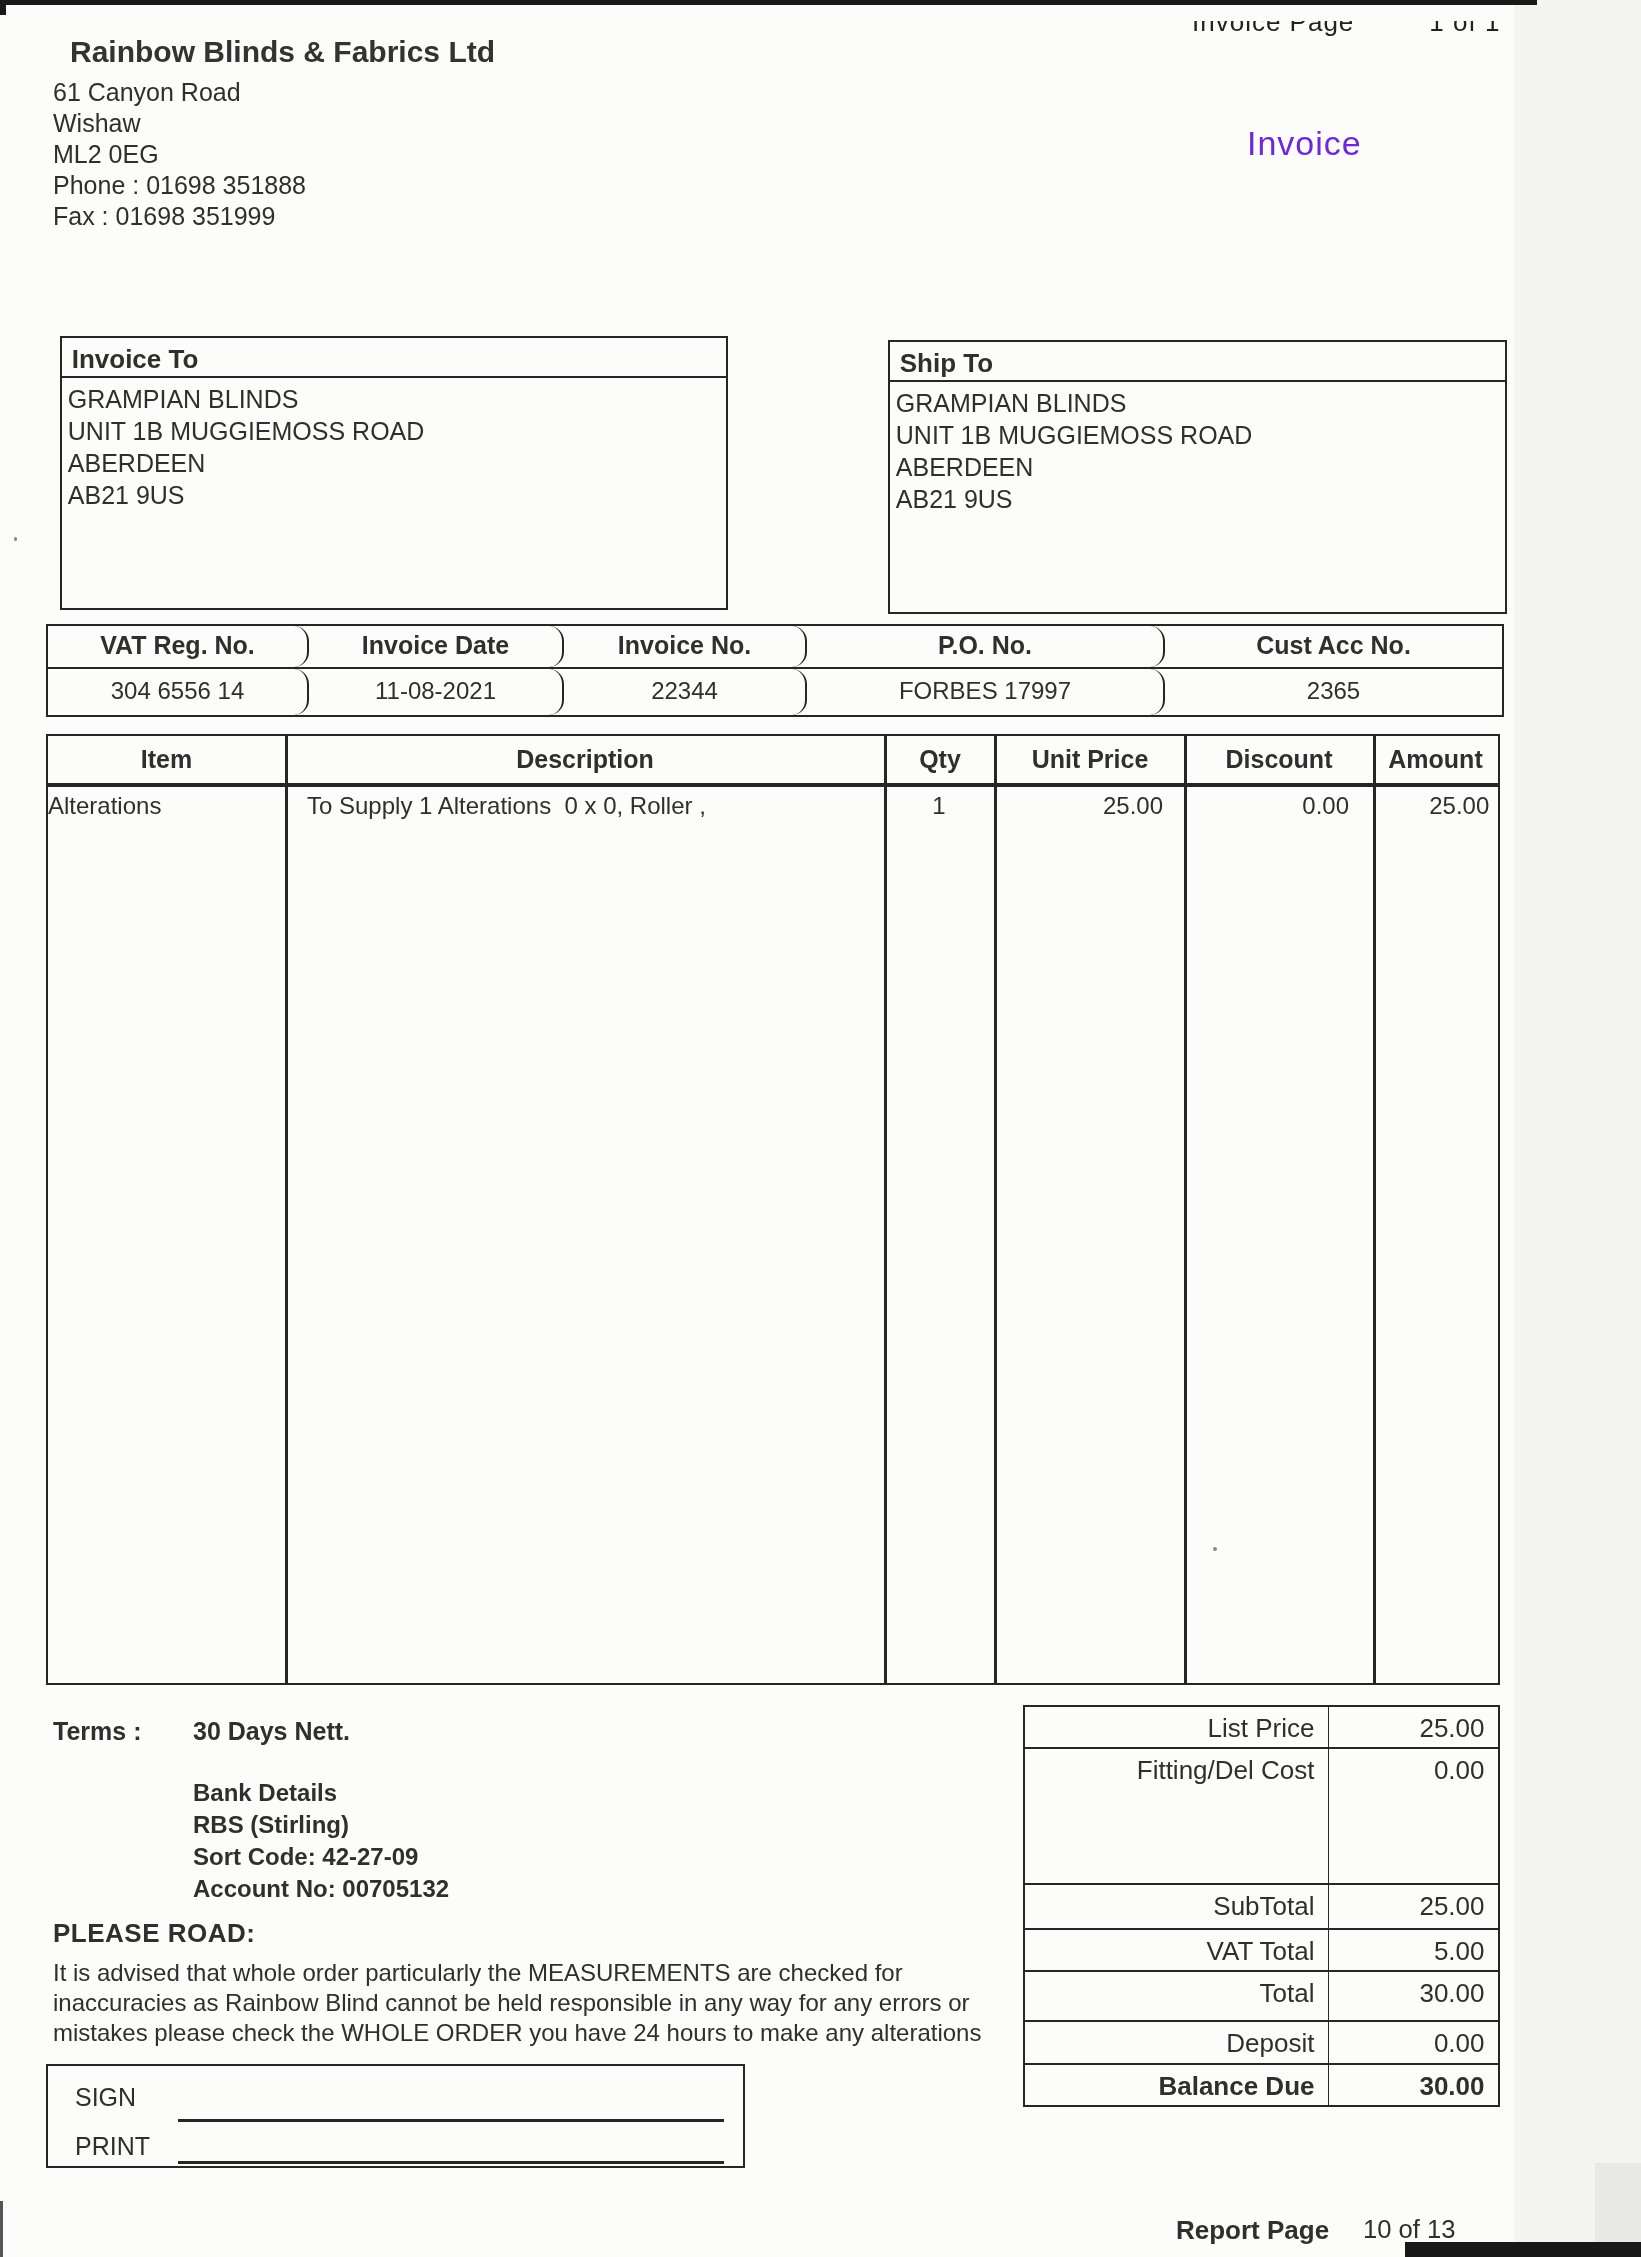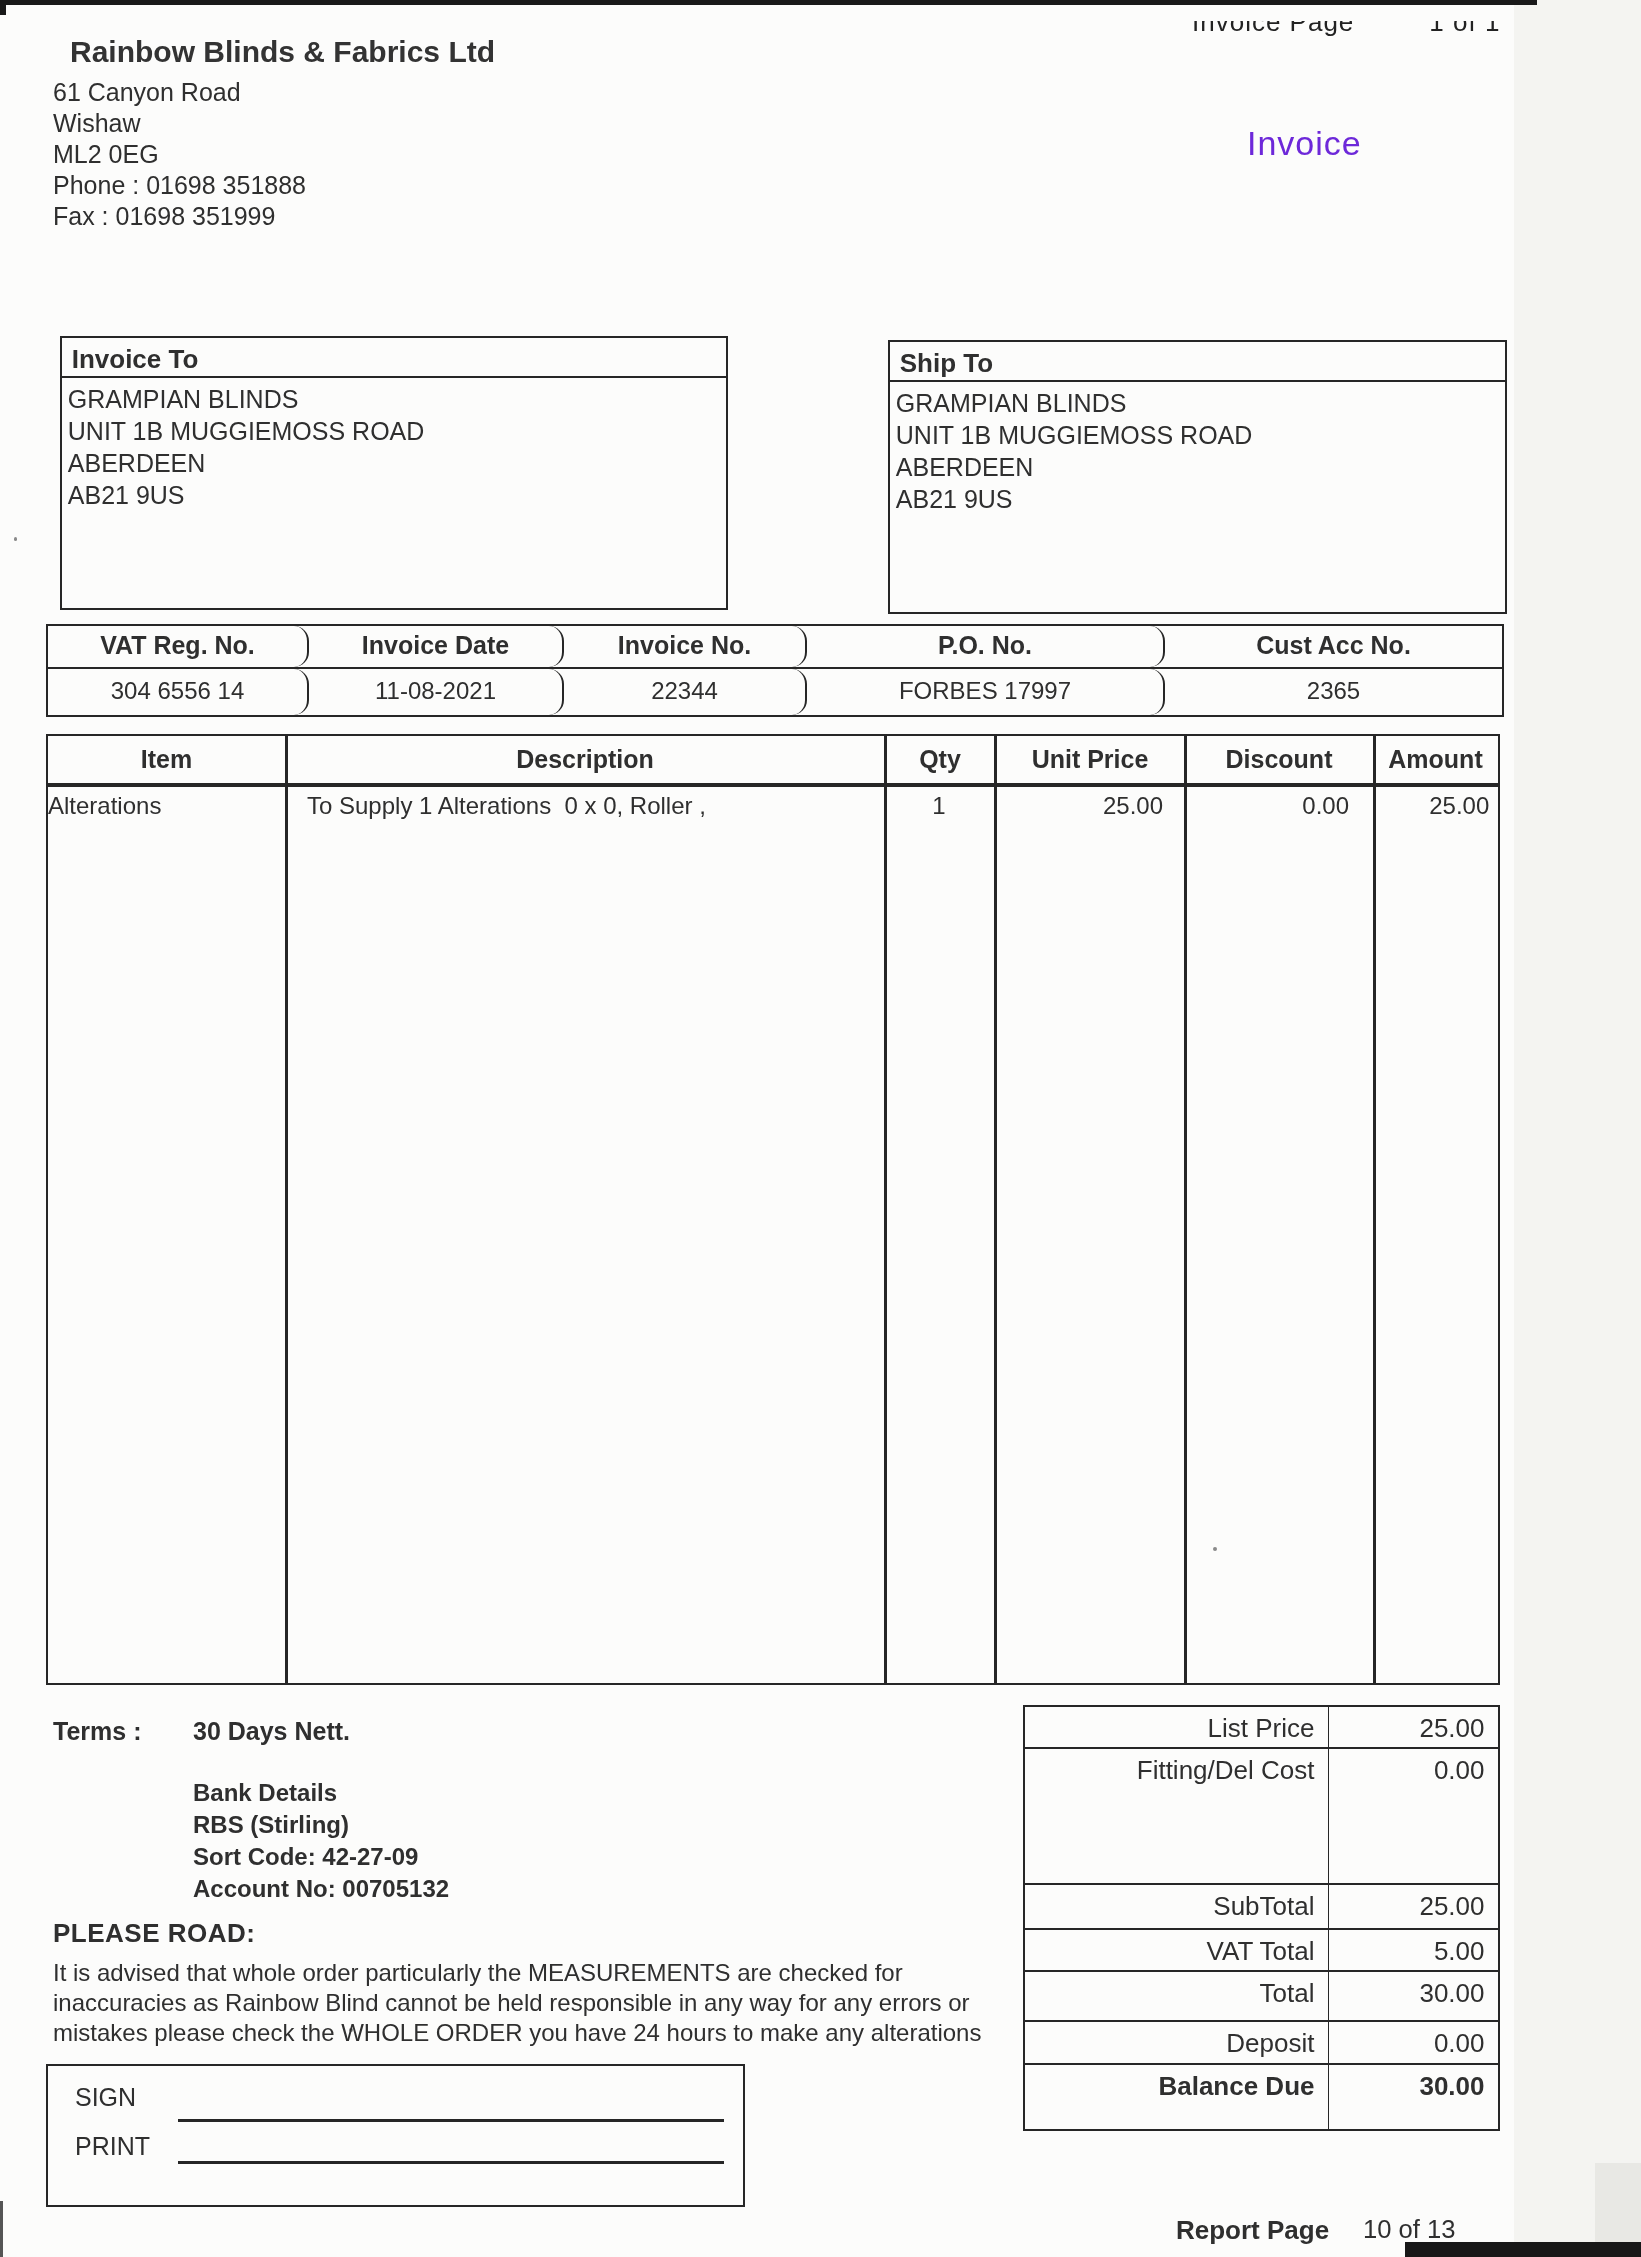--- a/index.html
+++ b/index.html
@@ -77,24 +77,24 @@
   .please-note{left:53px;top:1918px;font-size:26px;font-weight:bold;letter-spacing:0.5px;}
   .note-body{left:53px;top:1958px;width:956px;font-size:24px;line-height:30px;}
 
   
   .totals-box{left:1023px;top:1705px;width:473px;border:2.9px solid #262626;}
   .t-row{display:flex;box-sizing:border-box;border-bottom:2.9px solid #262626;font-size:26px;}
   .t-row:last-child{border-bottom:none;}
   .t-label{width:304px;box-sizing:border-box;border-right:1.9px solid #262626;text-align:right;padding:5.8px 13.5px 0 0;}
   .t-value{flex:1;text-align:right;padding:5.8px 13.5px 0 0;}
   .t-h0{height:42px;}.t-h1{height:136px;}.t-h2{height:45px;}.t-h3{height:42px;}
-  .t-h4{height:50px;}.t-h5{height:43px;}.t-h6{height:64px;justify-content:space-between;}
-
-  
-  .sign-box{left:46px;top:2064px;width:699px;height:143px;border:2.9px solid #262626;box-sizing:border-box;}
+  .t-h4{height:50px;}.t-h5{height:43px;}.t-h6{height:40px;justify-content:space-between;}
+
+  
+  .sign-box{left:46px;top:2064px;width:699px;height:104px;border:2.9px solid #262626;box-sizing:border-box;}
   .sign-label{position:absolute;left:27px;top:17.4px;font-size:25px;}
   .print-label{position:absolute;left:27px;top:66px;font-size:25px;}
   .sig-line{position:absolute;left:130px;width:546px;height:2.9px;background:#262626;}
   .sig-line1{top:53px;}
   .sig-line2{top:95px;}
 
   
   .report-page-label{left:1176px;top:2215px;font-size:26px;font-weight:bold;}
   .report-page-value{left:1363px;top:2215px;font-size:25.6px;}
 </style>

